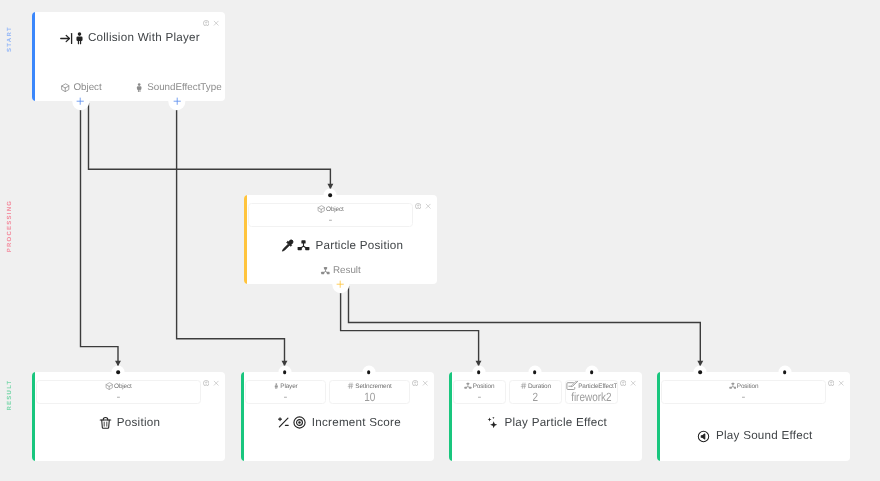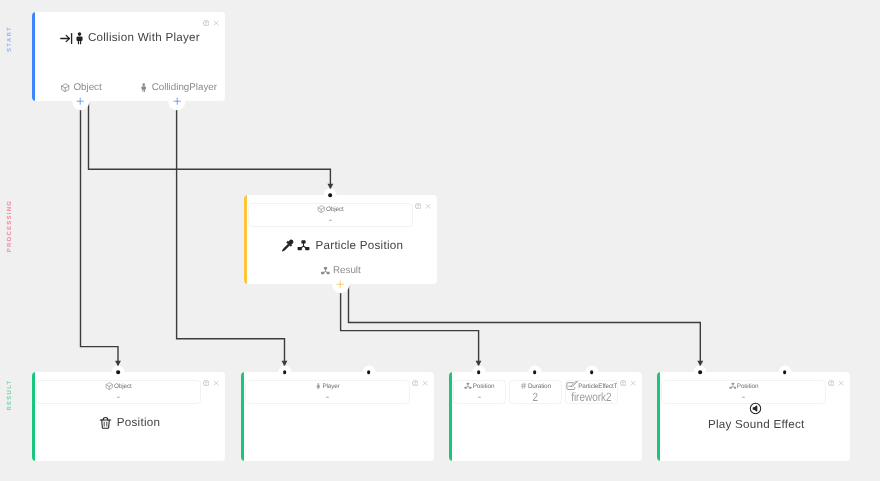--- a/index.html
+++ b/index.html
@@ -123,21 +123,21 @@
     </div>
     <div class="out-group" style="left: 178px; top: 81.8px;">
       <span class="out-icon">
         <svg class="icon" width="9.6" height="9.6" viewBox="0 0 24 24" fill="#8c8c8c">
           <circle cx="12" cy="3.9" r="3.3"></circle>
           <rect x="6.4" y="8.2" width="11.2" height="8.6" rx="2.3"></rect>
           <rect x="8.9" y="14.4" width="2.3" height="8.4" rx="1.15"></rect>
           <rect x="12.8" y="14.4" width="2.3" height="8.4" rx="1.15"></rect>
         </svg>
       </span>
-      <span class="out-label">CollidingPlayer</span>
+      <span class="out-label">SoundEffectType</span>
     </div>
     <div class="plus-port" style="left: 177px; top: 101.2px;">
       <svg class="icon" width="9.8" height="9.8" viewBox="0 0 24 24" fill="none" stroke="#5b8dee" stroke-width="2" stroke-linecap="round" stroke-linejoin="round">
         <path d="M12 4.2v15.6M4.2 12h15.6"></path>
       </svg>
     </div>
     <div class="node" style="left: 244px; top: 195px;">
       <div class="accent" style="background: rgb(255, 196, 61);"></div>
       <div class="fields">
         <div class="field">
@@ -261,20 +261,48 @@
                 <circle cx="12" cy="3.9" r="3.3"></circle>
                 <rect x="6.4" y="8.2" width="11.2" height="8.6" rx="2.3"></rect>
                 <rect x="8.9" y="14.4" width="2.3" height="8.4" rx="1.15"></rect>
                 <rect x="12.8" y="14.4" width="2.3" height="8.4" rx="1.15"></rect>
               </svg>
             </span>
             <span class="flabel">Player</span>
           </div>
           <div class="field-value dash">-</div>
         </div>
+        <div class="field">
+          <div class="field-label">
+            <span style="display: block; line-height: 0;">
+              <svg class="icon" width="7.4" height="7.4" viewBox="0 0 24 24" fill="none" stroke="#999" stroke-width="2" stroke-linecap="round" stroke-linejoin="round">
+                <path d="M4.8 9.2h14.4M3.8 15.1h14.4M9.8 3.3 7.8 20.7M16.2 3.3l-2 17.4"></path>
+              </svg>
+            </span>
+            <span class="flabel">SetIncrement</span>
+          </div>
+          <div class="field-value">10</div>
+        </div>
+      </div>
+      <div class="title" style="top: 39.7px;">
+        <span class="ticon" style="width: 13px; height: 13px; overflow: visible;">
+          <svg class="icon" width="13" height="13" viewBox="0 0 24 24" fill="none" stroke="#232323" stroke-width="2.2" stroke-linecap="round" style="margin-left: 0px;">
+            <path d="M20.2 3.8 4.4 20.2"></path>
+            <path d="M5.6 3.3v5.2M3 5.9h5.2"></path>
+            <path d="M15.5 17.3h5.2"></path>
+          </svg>
+        </span>
+        <span class="ticon" style="width: 13px; height: 13px; overflow: visible;">
+          <svg class="icon" width="13" height="13" viewBox="0 0 24 24" fill="none" stroke="#232323" stroke-width="2.1" style="margin-left: 0px;">
+            <circle cx="12" cy="12" r="10.3"></circle>
+            <circle cx="12" cy="12" r="5.4"></circle>
+            <circle cx="12" cy="12" r="2.3" fill="#232323" stroke="none"></circle>
+          </svg>
+        </span>
+        <span class="tlabel">Increment Score</span>
       </div>
       <div class="hdr-icons">
         <span style="line-height: 0;">
           <svg class="icon" width="6.4" height="6.4" viewBox="0 0 24 24" fill="none" stroke="#adadad" stroke-width="2.4">
             <circle cx="12" cy="12" r="10.4"></circle>
             <path d="M9.6 8.9a2.5 2.5 0 0 1 4.9.7c0 1.7-2.5 2.5-2.5 2.5" stroke-width="2.4" stroke-linecap="round"></path>
             <path d="M12 16.6v.6" stroke-width="2.6" stroke-linecap="round"></path>
           </svg>
         </span>
         <span style="line-height: 0;">
@@ -321,20 +349,30 @@
                 <path d="M14.5 5.3H3.6a1.8 1.8 0 0 0-1.8 1.8v9.8a1.8 1.8 0 0 0 1.8 1.8h11.8a1.8 1.8 0 0 0 1.8-1.8v-2"></path>
                 <path d="M5.6 12.3h5.2"></path>
                 <path d="M22.2 3.4 13.1 12.5l-2.2.6.6-2.2 9.1-9.1a1.2 1.2 0 0 1 1.6 1.6z" stroke-width="1.7"></path>
               </svg>
             </span>
             <span class="flabel">ParticleEffectT</span>
           </div>
           <div class="field-value">firework2</div>
         </div>
       </div>
+      <div class="title" style="top: 39.7px;">
+        <span class="ticon" style="width: 11.9167px; height: 13px; overflow: visible;">
+          <svg class="icon" width="13" height="13" viewBox="0 0 24 24" fill="#232323" style="margin-left: -0.541667px;">
+            <path d="M14.2 9.5 16 14.2 20.8 16 16 17.8 14.2 22.6 12.4 17.8 7.6 16 12.4 14.2z"></path>
+            <path d="M6.6 2.9 7.6 5.6 10.3 6.6 7.6 7.6 6.6 10.3 5.6 7.6 2.9 6.6 5.6 5.6z"></path>
+            <path d="M13.6 1.2 14.2 2.8 15.8 3.4 14.2 4 13.6 5.6 13 4 11.4 3.4 13 2.8z"></path>
+          </svg>
+        </span>
+        <span class="tlabel">Play Particle Effect</span>
+      </div>
       <div class="hdr-icons">
         <span style="line-height: 0;">
           <svg class="icon" width="6.4" height="6.4" viewBox="0 0 24 24" fill="none" stroke="#adadad" stroke-width="2.4">
             <circle cx="12" cy="12" r="10.4"></circle>
             <path d="M9.6 8.9a2.5 2.5 0 0 1 4.9.7c0 1.7-2.5 2.5-2.5 2.5" stroke-width="2.4" stroke-linecap="round"></path>
             <path d="M12 16.6v.6" stroke-width="2.6" stroke-linecap="round"></path>
           </svg>
         </span>
         <span style="line-height: 0;">
           <svg class="icon" width="6.4" height="6.4" viewBox="0 0 24 24" fill="none" stroke="#adadad" stroke-width="2" stroke-linecap="round" stroke-linejoin="round">
@@ -356,21 +394,21 @@
                 <rect x="8.1" y="2.3" width="7.8" height="6.2" rx="1.2" fill="#999" stroke="none"></rect>
                 <rect x="1.1" y="14.6" width="7.8" height="6.2" rx="1.2" fill="#999" stroke="none"></rect>
                 <rect x="15.1" y="14.6" width="7.8" height="6.2" rx="1.2" fill="#999" stroke="none"></rect>
               </svg>
             </span>
             <span class="flabel">Position</span>
           </div>
           <div class="field-value dash">-</div>
         </div>
       </div>
-      <div class="title" style="top: 34px; flex-direction: column;">
+      <div class="title" style="top: 53px;">
         <span class="ticon" style="width: 13px; height: 13px; overflow: visible;">
           <svg class="icon" width="13" height="13" viewBox="0 0 24 24" fill="none" stroke="#232323" stroke-width="1.9" style="margin-left: 0px;">
             <circle cx="12" cy="12" r="9.6"></circle>
             <path d="M14.4 7.4 10.2 10.6H7.8v2.8h2.4l4.2 3.2z" fill="#232323" stroke-linejoin="round"></path>
           </svg>
         </span>
         <span class="tlabel">Play Sound Effect</span>
       </div>
       <div class="hdr-icons">
         <span style="line-height: 0;">

